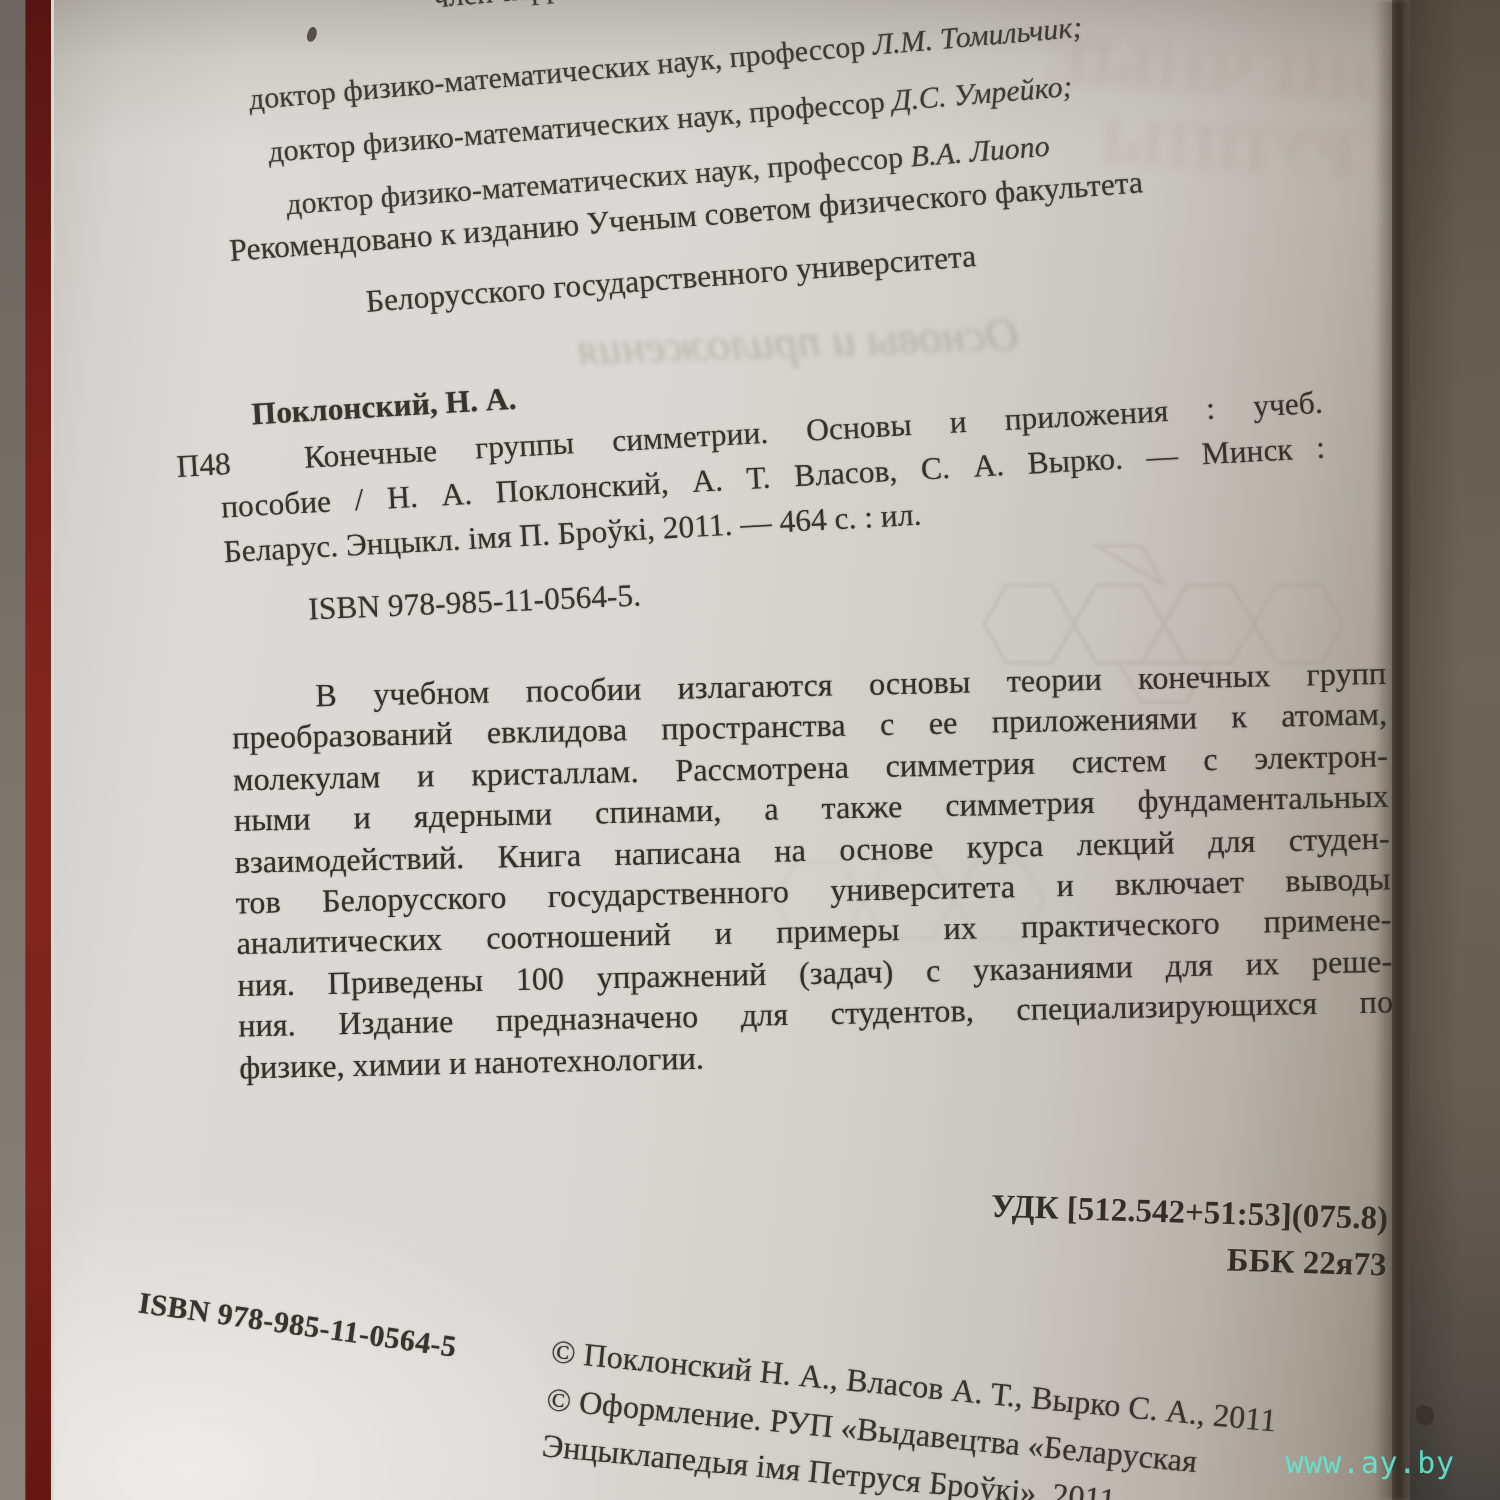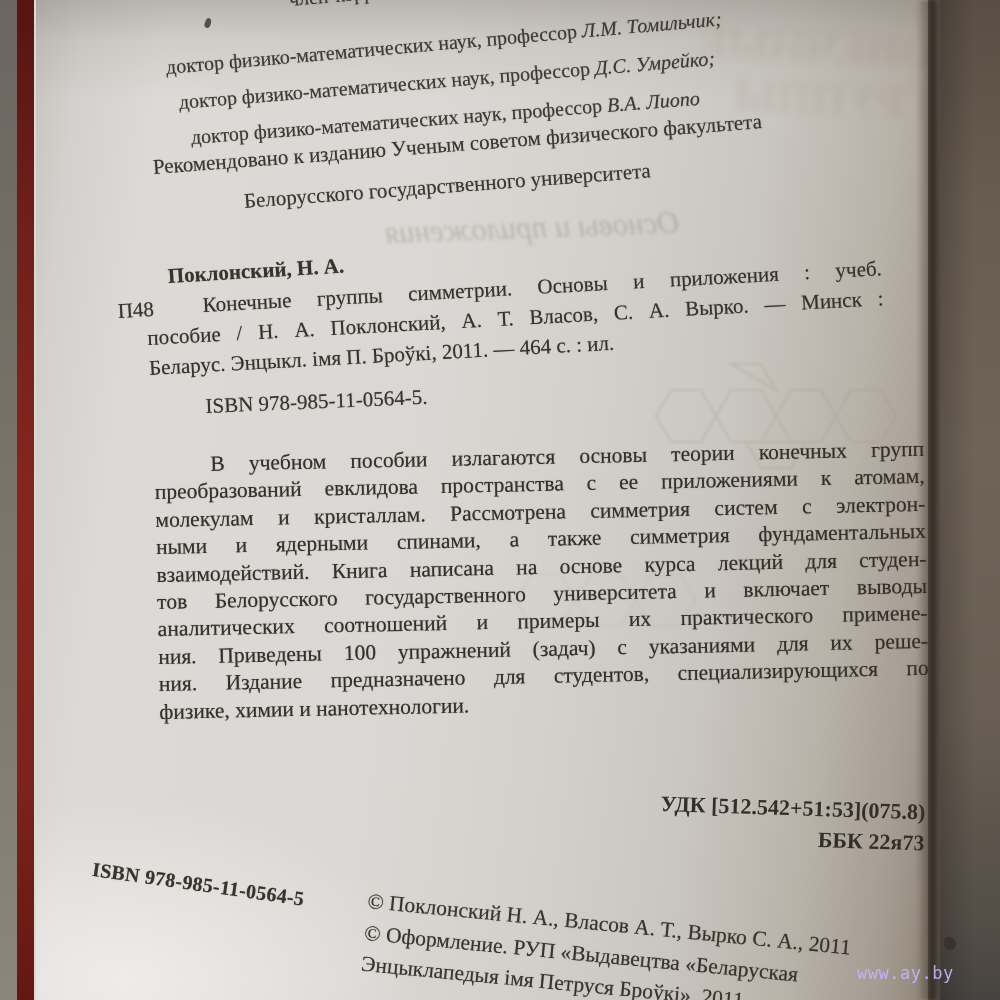--- a/index.html
+++ b/index.html
@@ -43,21 +43,21 @@
   .copyright{position:absolute;left:333px;top:886px;font-size:21.5px;line-height:31.5px;
     transform-origin:left top;transform:rotate(5.5deg);color:#36322c;}
   .ghost{position:absolute;color:#7d776f;pointer-events:none;}
   .ghost-subtitle{left:278px;top:210px;width:436px;font-size:31px;font-style:italic;text-align:center;
     transform:rotate(-2deg) scaleX(-1);filter:blur(1.6px);opacity:0.33;}
   .ghost-title{left:668px;top:22px;width:260px;font-size:44px;font-weight:bold;line-height:52px;text-align:center;
     color:#826357;transform:rotate(3deg) scaleX(-1);filter:blur(4px);opacity:0.12;}
   .hex{position:absolute;pointer-events:none;}
   .speck{position:absolute;background:#38322b;border-radius:40% 60% 50% 50%;}
   .watermark{position:absolute;left:857px;top:963px;font-family:"DejaVu Sans Mono","Liberation Mono",monospace;
-    font-size:17px;color:#c4b5fd;letter-spacing:0.5px;opacity:0.9;}
+    font-size:20px;color:#5eead4;letter-spacing:0.5px;opacity:0.9;}
 </style>
 </head>
 <body>
 
 <div class="photo">
 
   <div class="table-surface"></div>
   <div class="cover-edge"></div>
 
   <div class="page">

